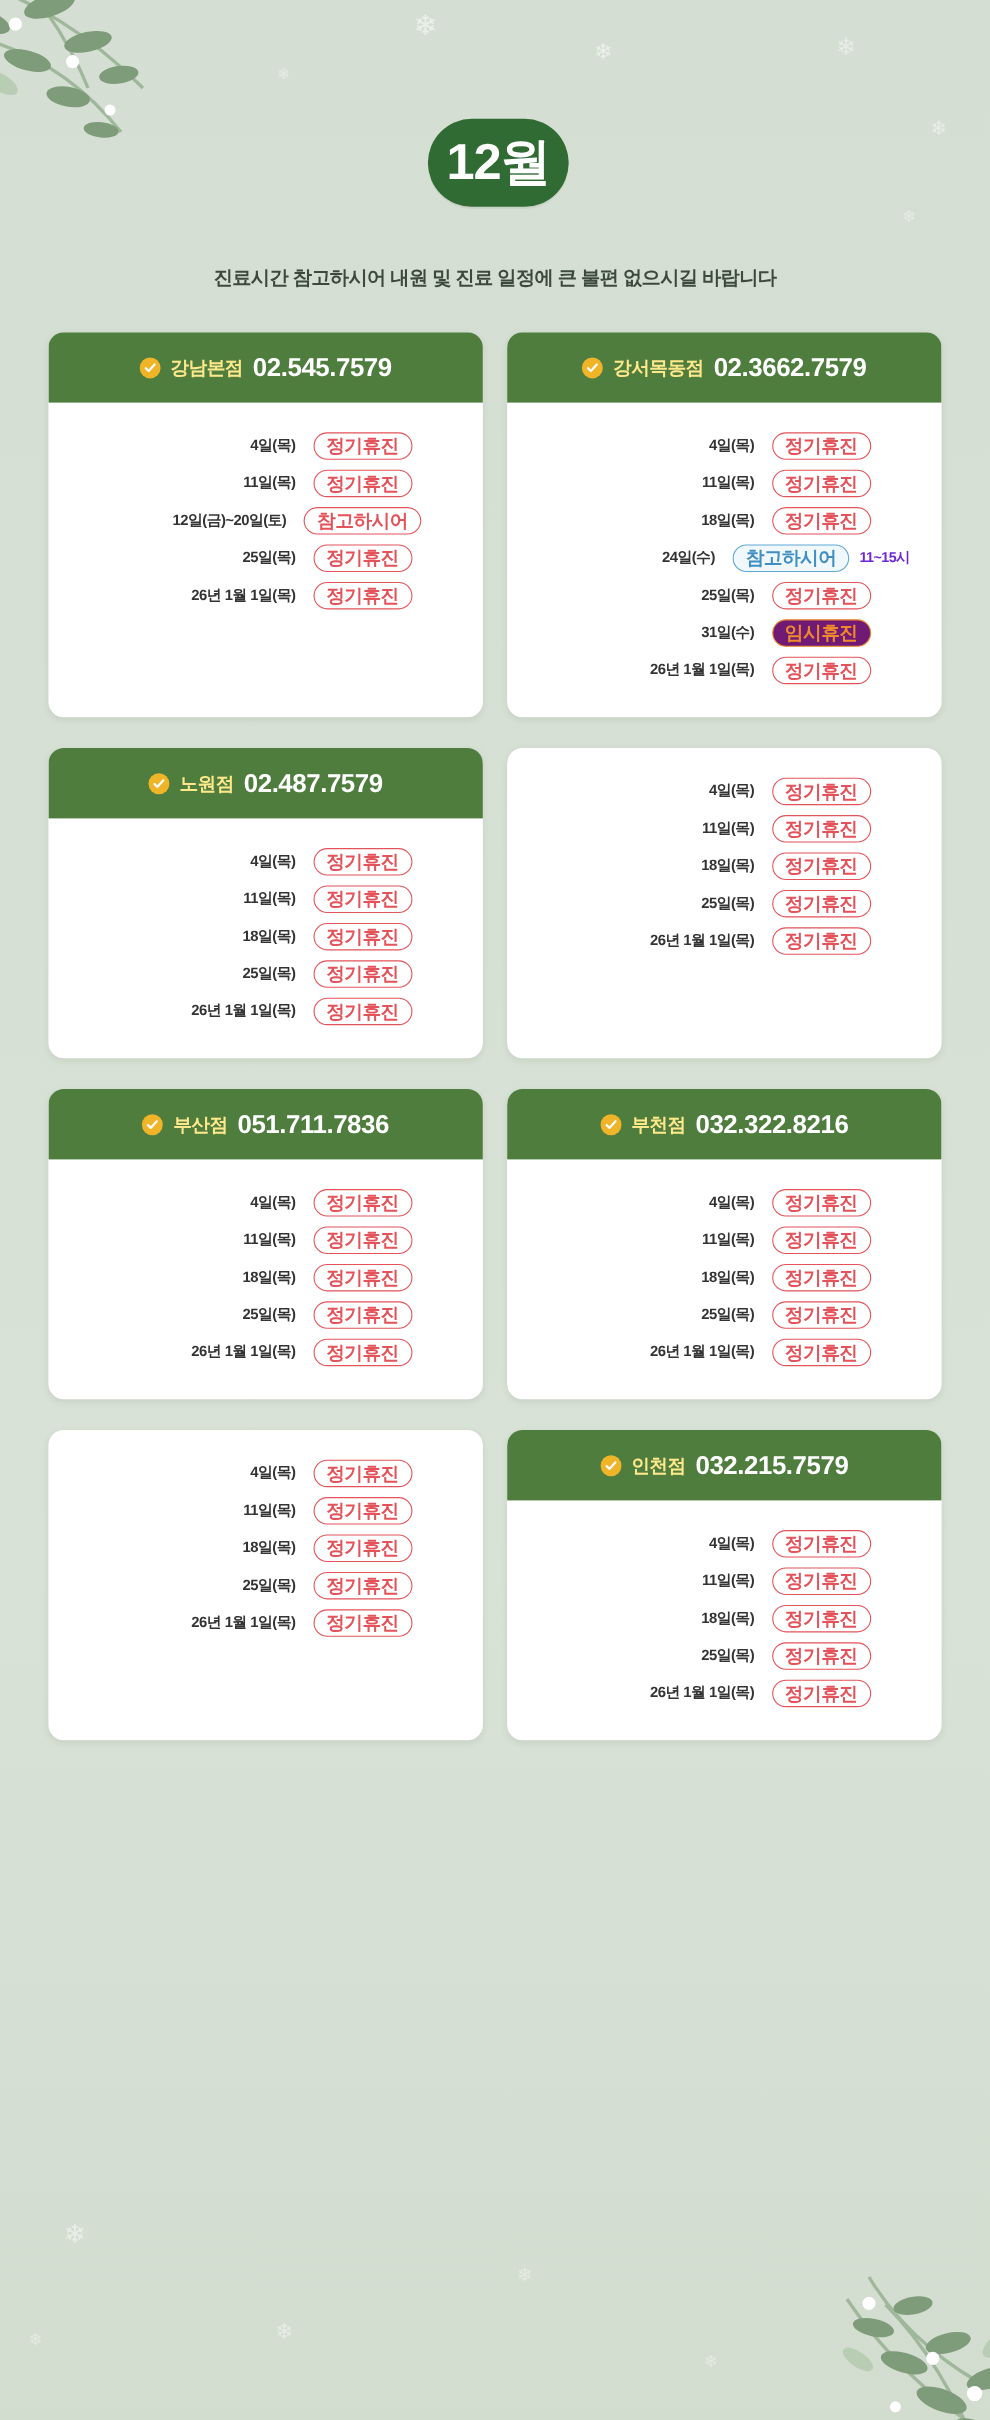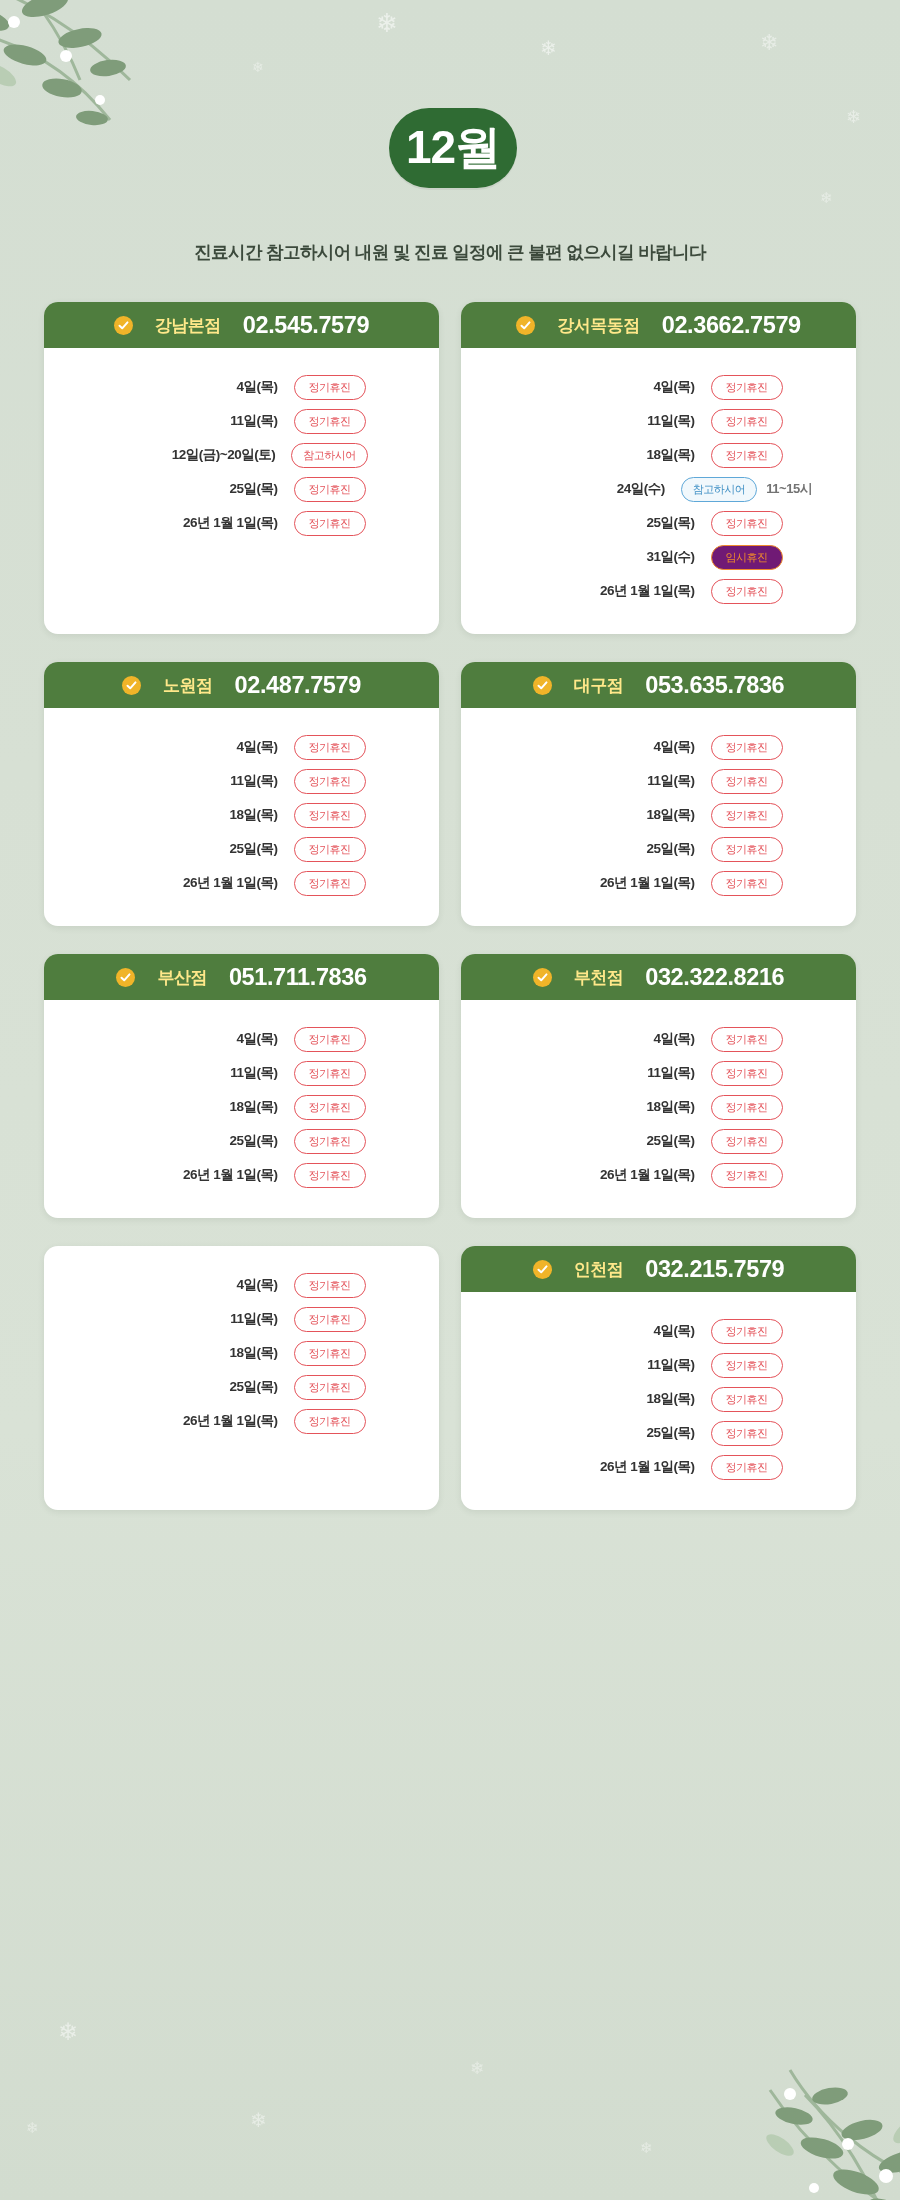--- a/index.html
+++ b/index.html
@@ -101,25 +101,25 @@
   .card {
     background: #ffffff;
     border-radius: 14px;
     box-shadow: 0 2px 6px rgba(60,80,60,.10);
     overflow: hidden;
     display: flex;
     flex-direction: column;
   }
   .card-head {
     background: #4f7d3e;
-    height: 46px;
+    height: 64px;
     display: flex;
     align-items: center;
     justify-content: center;
-    gap: 22px;
+    gap: 9px;
     padding: 0 14px;
   }
   .head-icon {
     width: 19px;
     height: 19px;
     border-radius: 50%;
     background: #f0b429;
     display: inline-flex;
     align-items: center;
     justify-content: center;
@@ -162,33 +162,33 @@
     white-space: nowrap;
   }
   .tag {
     display: inline-flex;
     align-items: center;
     justify-content: center;
     min-width: 72px;
     height: 25px;
     padding: 0 11px;
     border-radius: 13px;
-    font-size: 11px;
-    font-weight: 400;
+    font-size: 17px;
+    font-weight: 700;
     letter-spacing: -0.5px;
     white-space: nowrap;
   }
   .tag.red    { border: 1.3px solid #e4535a; color: #e4535a; background: #fff; }
   .tag.orange { border: 1.3px solid #ef8a2b; color: #ef8a2b; background: #701a75; }
   .tag.blue   { border: 1.3px solid #5fa8d8; color: #3f8fc4; background: #f1f8fc; }
   .row-note {
     margin-left: 9px;
     font-size: 13px;
     font-weight: 700;
-    color: #737373;
+    color: #6d28d9;
     letter-spacing: -0.5px;
     white-space: nowrap;
   }
 </style>
 </head>
 <body>
 
 <div class="page">
 
   <div class="foliage" style="left:-30px; top:-40px;">
@@ -377,29 +377,20 @@
             <div class="row-date">25일(목)</div>
             <span class="tag red">정기휴진</span>
           </div>
           <div class="row">
             <div class="row-date">26년 1월 1일(목)</div>
             <span class="tag red">정기휴진</span>
           </div>
         </div>
       </div>
       <div class="card">
-        <div class="card-head">
-          <span class="head-icon">
-            <svg width="13" height="13" viewBox="0 0 13 13" aria-hidden="true">
-              <path d="M2.5 6.8 L5.2 9.3 L10.5 3.4" fill="none" stroke="#ffffff" stroke-width="2" stroke-linecap="round" stroke-linejoin="round"></path>
-            </svg>
-          </span>
-          <span class="store-name">대구점</span>
-          <span class="store-phone">053.635.7836</span>
-        </div>
         <div class="card-body">
           <div class="row">
             <div class="row-date">4일(목)</div>
             <span class="tag red">정기휴진</span>
           </div>
           <div class="row">
             <div class="row-date">11일(목)</div>
             <span class="tag red">정기휴진</span>
           </div>
           <div class="row">

